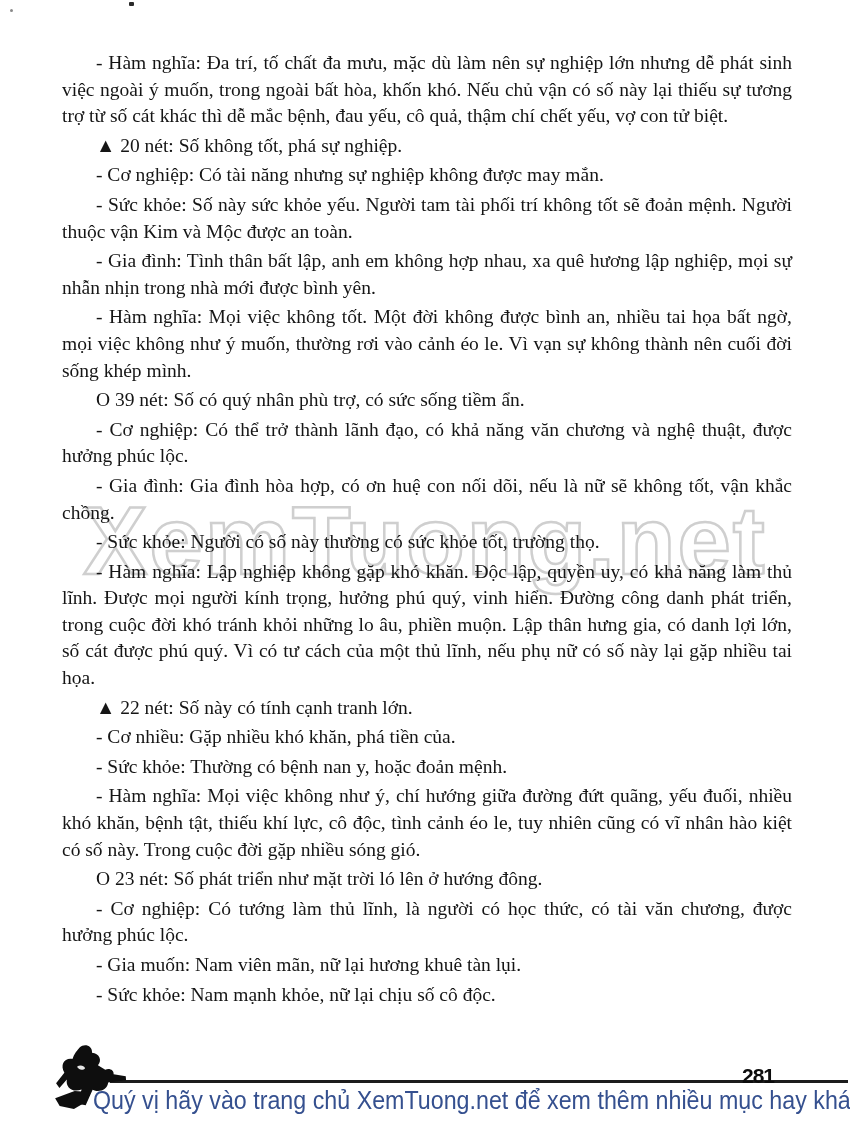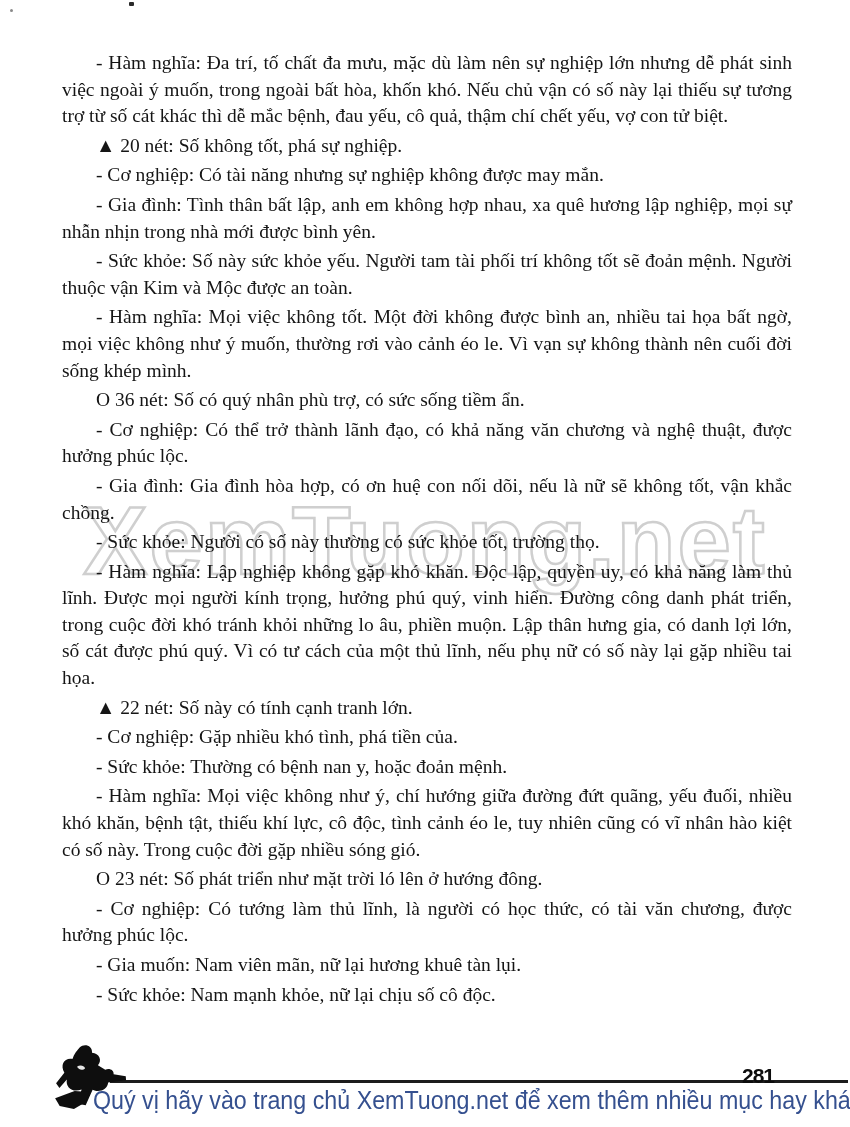--- a/index.html
+++ b/index.html
@@ -97,30 +97,30 @@
 
   <div class="speck-a"></div>
   <div class="speck-b"></div>
 
   <div class="watermark">XemTuong.net</div>
 
   <div class="textcol" style="color: rgb(21, 21, 21);">
       <p class="bullet">- Hàm nghĩa: Đa trí, tố chất đa mưu, mặc dù làm nên sự nghiệp lớn nhưng dễ phát sinh việc ngoài ý muốn, trong ngoài bất hòa, khốn khó. Nếu chủ vận có số này lại thiếu sự tương trợ từ số cát khác thì dễ mắc bệnh, đau yếu, cô quả, thậm chí chết yếu, vợ con tử biệt.</p>
       <p class="heading-triangle">▲ 20 nét: Số không tốt, phá sự nghiệp.</p>
       <p class="bullet">- Cơ nghiệp: Có tài năng nhưng sự nghiệp không được may mắn.</p>
+      <p class="bullet">- Sức khỏe: Số này sức khỏe yếu. Người tam tài phối trí không tốt sẽ đoản mệnh. Người thuộc vận Kim và Mộc được an toàn.</p>
       <p class="bullet">- Gia đình: Tình thân bất lập, anh em không hợp nhau, xa quê hương lập nghiệp, mọi sự nhẫn nhịn trong nhà mới được bình yên.</p>
-      <p class="bullet">- Sức khỏe: Số này sức khỏe yếu. Người tam tài phối trí không tốt sẽ đoản mệnh. Người thuộc vận Kim và Mộc được an toàn.</p>
       <p class="bullet">- Hàm nghĩa: Mọi việc không tốt. Một đời không được bình an, nhiều tai họa bất ngờ, mọi việc không như ý muốn, thường rơi vào cảnh éo le. Vì vạn sự không thành nên cuối đời sống khép mình.</p>
-      <p class="heading-circle">O 36 nét: Số có quý nhân phù trợ, có sức sống tiềm ẩn.</p>
+      <p class="heading-circle">O 39 nét: Số có quý nhân phù trợ, có sức sống tiềm ẩn.</p>
       <p class="bullet">- Cơ nghiệp: Có thể trở thành lãnh đạo, có khả năng văn chương và nghệ thuật, được hưởng phúc lộc.</p>
       <p class="bullet">- Gia đình: Gia đình hòa hợp, có ơn huệ con nối dõi, nếu là nữ sẽ không tốt, vận khắc chồng.</p>
       <p class="bullet">- Sức khỏe: Người có số này thường có sức khỏe tốt, trường thọ.</p>
       <p class="bullet">- Hàm nghĩa: Lập nghiệp không gặp khó khăn. Độc lập, quyền uy, có khả năng làm thủ lĩnh. Được mọi người kính trọng, hưởng phú quý, vinh hiển. Đường công danh phát triển, trong cuộc đời khó tránh khỏi những lo âu, phiền muộn. Lập thân hưng gia, có danh lợi lớn, số cát được phú quý. Vì có tư cách của một thủ lĩnh, nếu phụ nữ có số này lại gặp nhiều tai họa.</p>
       <p class="heading-triangle">▲ 22 nét: Số này có tính cạnh tranh lớn.</p>
-      <p class="bullet">- Cơ nghiệp: Gặp nhiều khó tình, phá tiền của.</p>
+      <p class="bullet">- Cơ nhiều: Gặp nhiều khó khăn, phá tiền của.</p>
       <p class="bullet">- Sức khỏe: Thường có bệnh nan y, hoặc đoản mệnh.</p>
       <p class="bullet">- Hàm nghĩa: Mọi việc không như ý, chí hướng giữa đường đứt quãng, yếu đuối, nhiều khó khăn, bệnh tật, thiếu khí lực, cô độc, tình cảnh éo le, tuy nhiên cũng có vĩ nhân hào kiệt có số này. Trong cuộc đời gặp nhiều sóng gió.</p>
       <p class="heading-circle">O 23 nét: Số phát triển như mặt trời ló lên ở hướng đông.</p>
       <p class="bullet">- Cơ nghiệp: Có tướng làm thủ lĩnh, là người có học thức, có tài văn chương, được hưởng phúc lộc.</p>
       <p class="bullet">- Gia muốn: Nam viên mãn, nữ lại hương khuê tàn lụi.</p>
       <p class="bullet">- Sức khỏe: Nam mạnh khỏe, nữ lại chịu số cô độc.</p>
     </div>
 
   <div class="footer-rule"></div>
 

